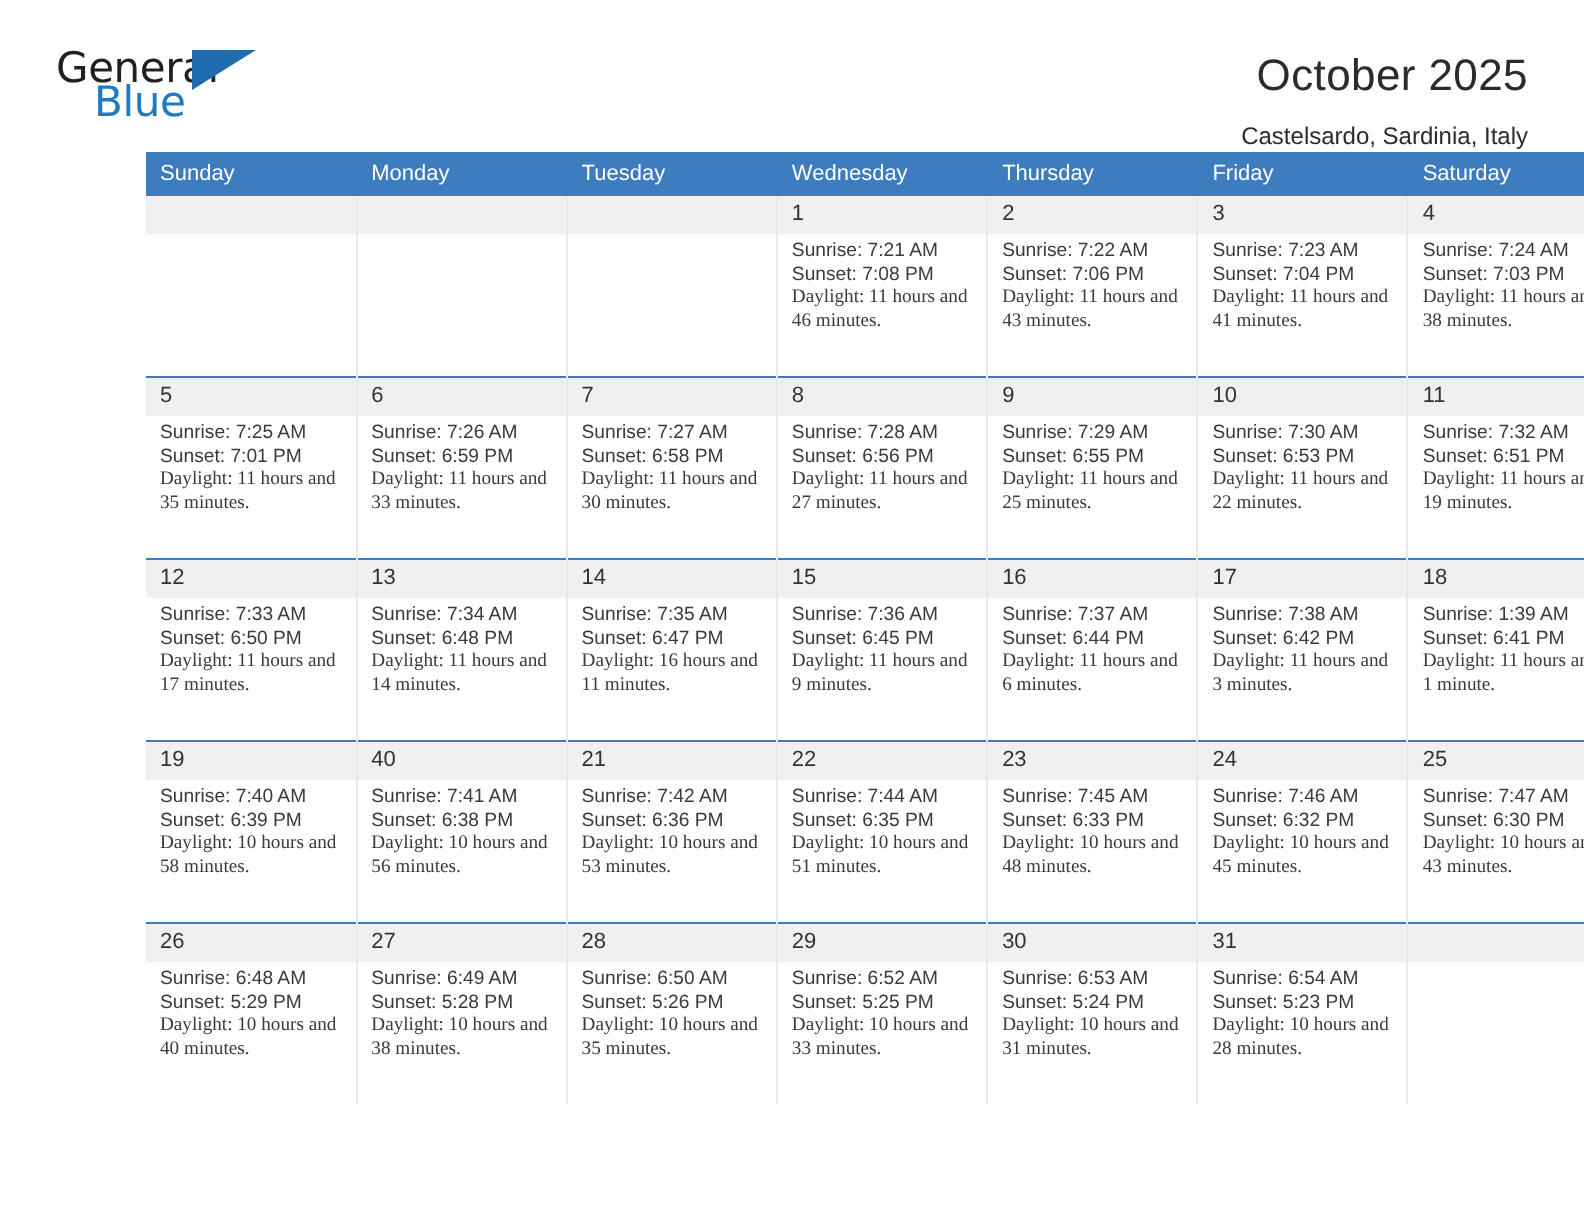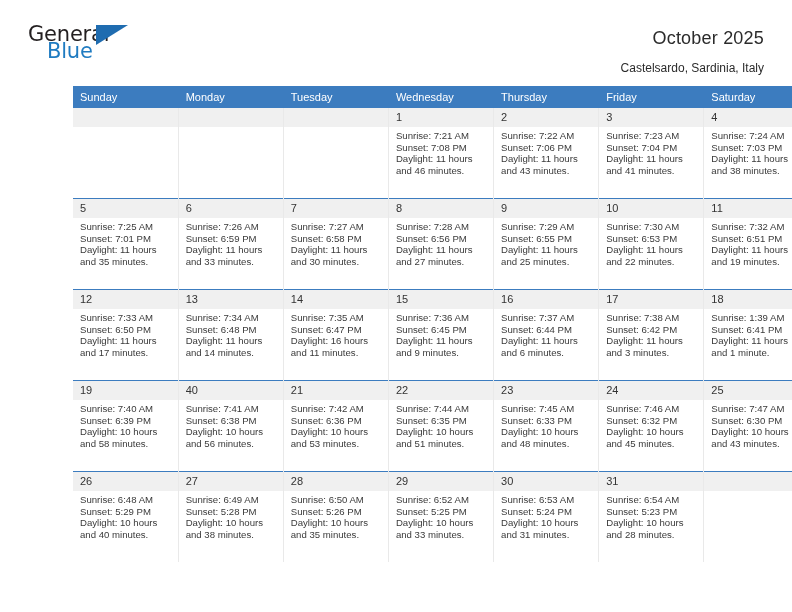--- a/index.html
+++ b/index.html
@@ -21,21 +21,21 @@
     height: 612px;
     box-sizing: border-box;
     padding: 0 28px;
   }
 
   
   .header {
     display: flex;
     align-items: flex-start;
     justify-content: space-between;
-    height: 86px;
+    height: 76px;
     padding-top: 22px;
     box-sizing: border-box;
   }
 
   .logo {
     position: relative;
     width: 110px;
     height: 46px;
     flex: 0 0 auto;
   }
@@ -65,21 +65,21 @@
     height: 0;
     border-left: 32px solid #1f6cb0;
     border-bottom: 20px solid transparent;
   }
 
   .titles {
     text-align: right;
     flex: 0 0 auto;
   }
   .month-title {
-    font-size: 18px;
+    font-size: 22px;
     font-weight: normal;
     color: #2b2b2b;
     line-height: 32px;
     letter-spacing: 0.2px;
   }
   .location {
     font-size: 12px;
     color: #2b2b2b;
     line-height: 20px;
     margin-top: 4px;
@@ -137,20 +137,21 @@
     padding: 3px 5px 0 7px;
     font-size: 9.6px;
     line-height: 11.6px;
     color: #3a3a3a;
   }
   .info div {
     white-space: nowrap;
   }
   .info .daylight {
     white-space: normal;
+    font-family: Liberation Serif, serif;
   }
 </style>
 </head>
 <body>
 
 <div class="page">
 
   <div class="header">
 
     <div class="logo">

